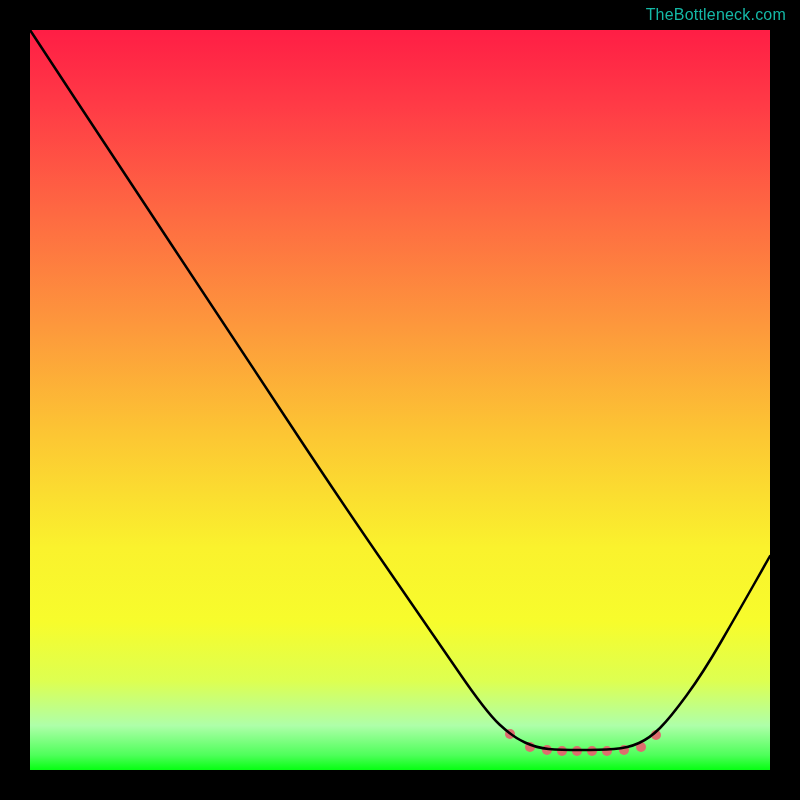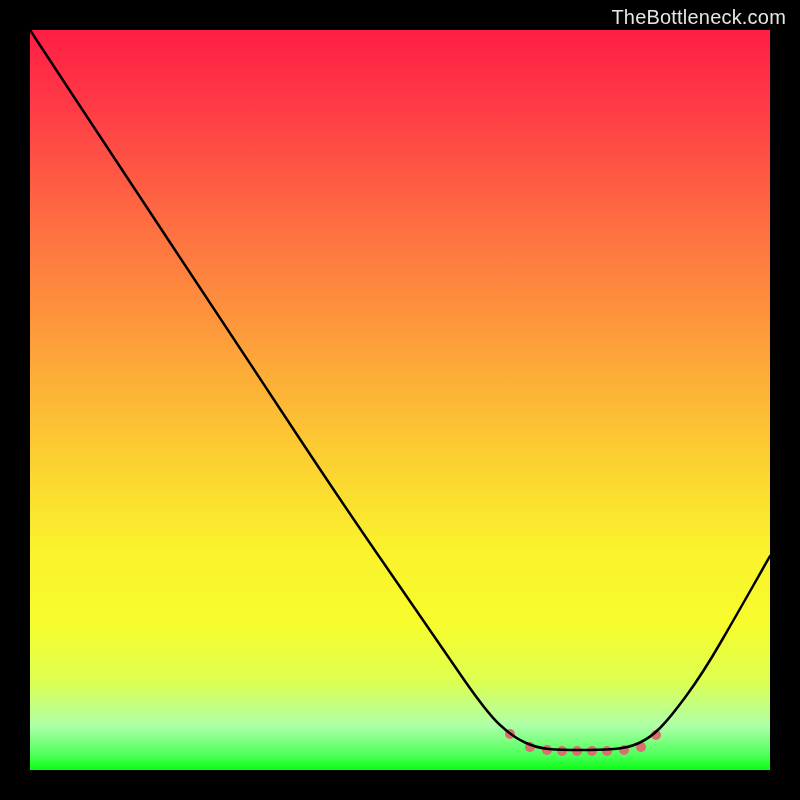--- a/index.html
+++ b/index.html
@@ -14,22 +14,22 @@
   .wrap {
     position: relative;
     width: 800px;
     height: 800px;
     background: #000;
   }
   .attribution {
     position: absolute;
     top: 6px;
     right: 14px;
-    color: #e5e5e5;
-    font-size: 20px;
+    color: #14b8a6;
+    font-size: 16px;
     font-weight: 400;
     letter-spacing: 0.2px;
     z-index: 30;
   }
   .gradient {
     position: absolute;
     left: 30px;
     top: 30px;
     width: 740px;
     height: 740px;

